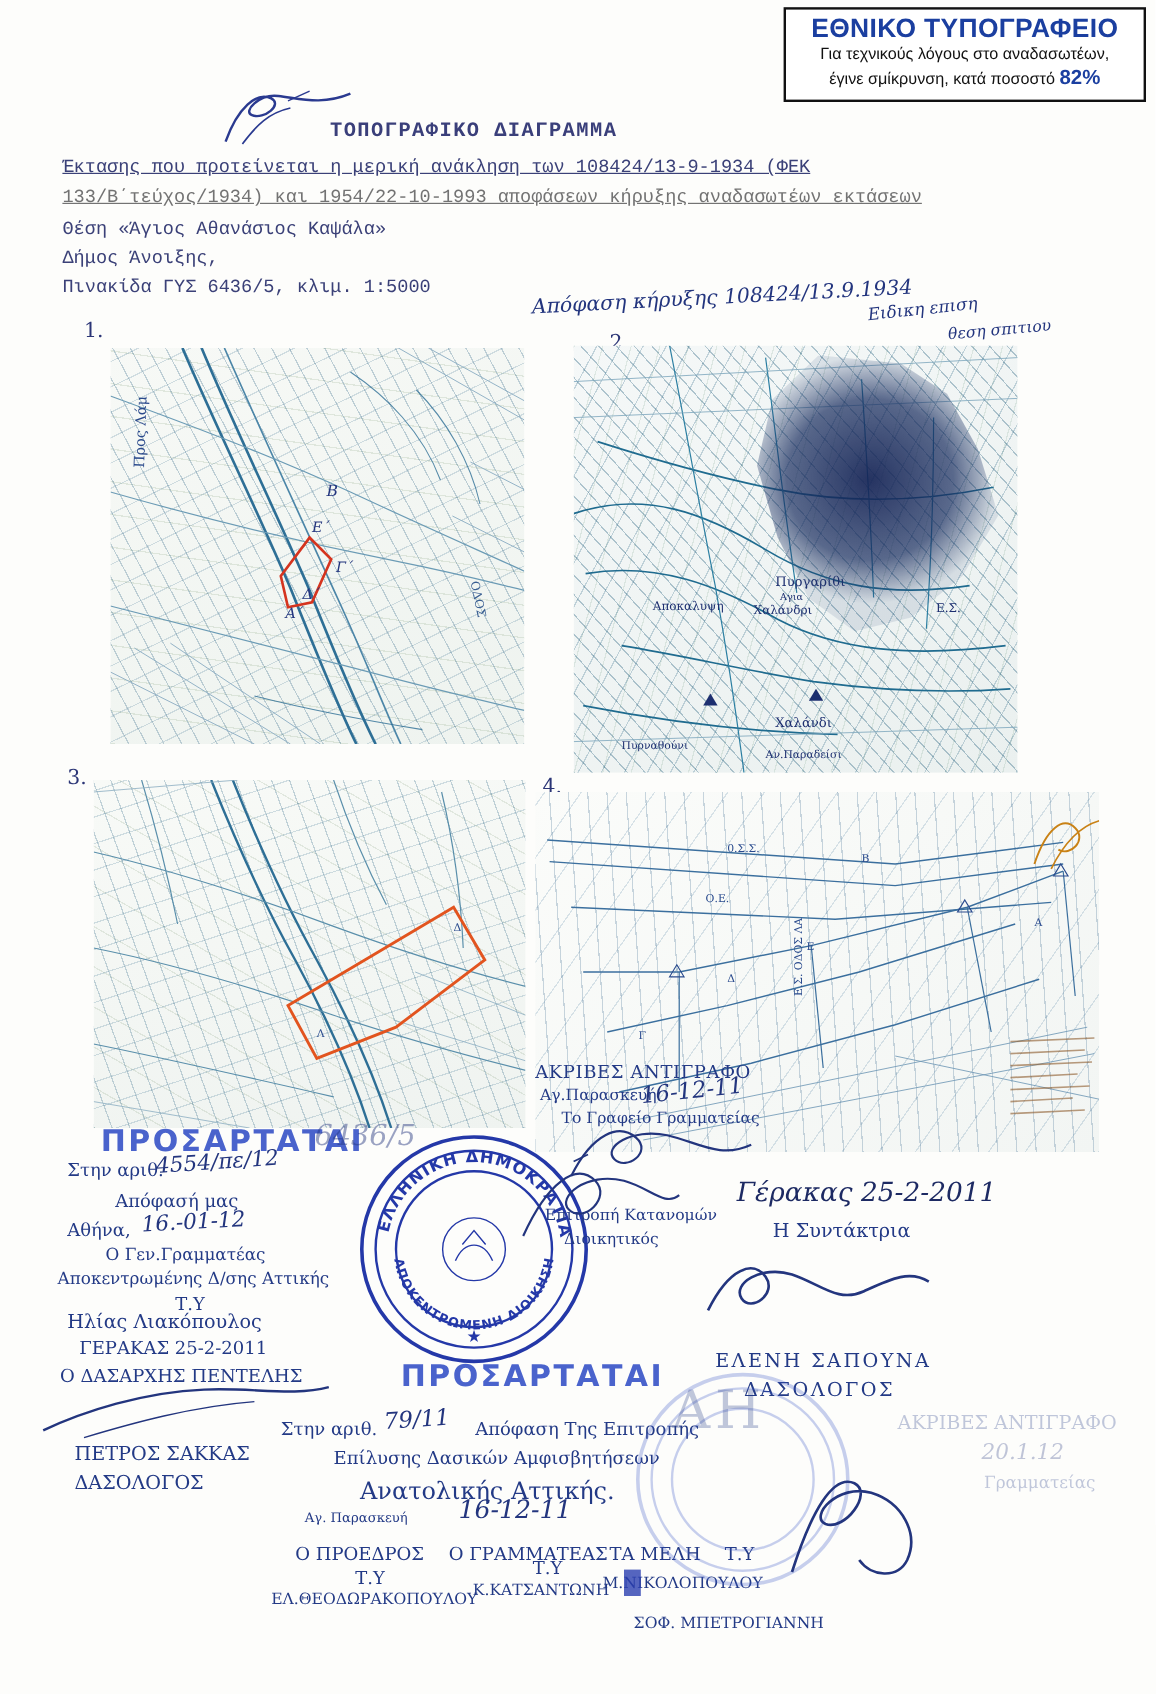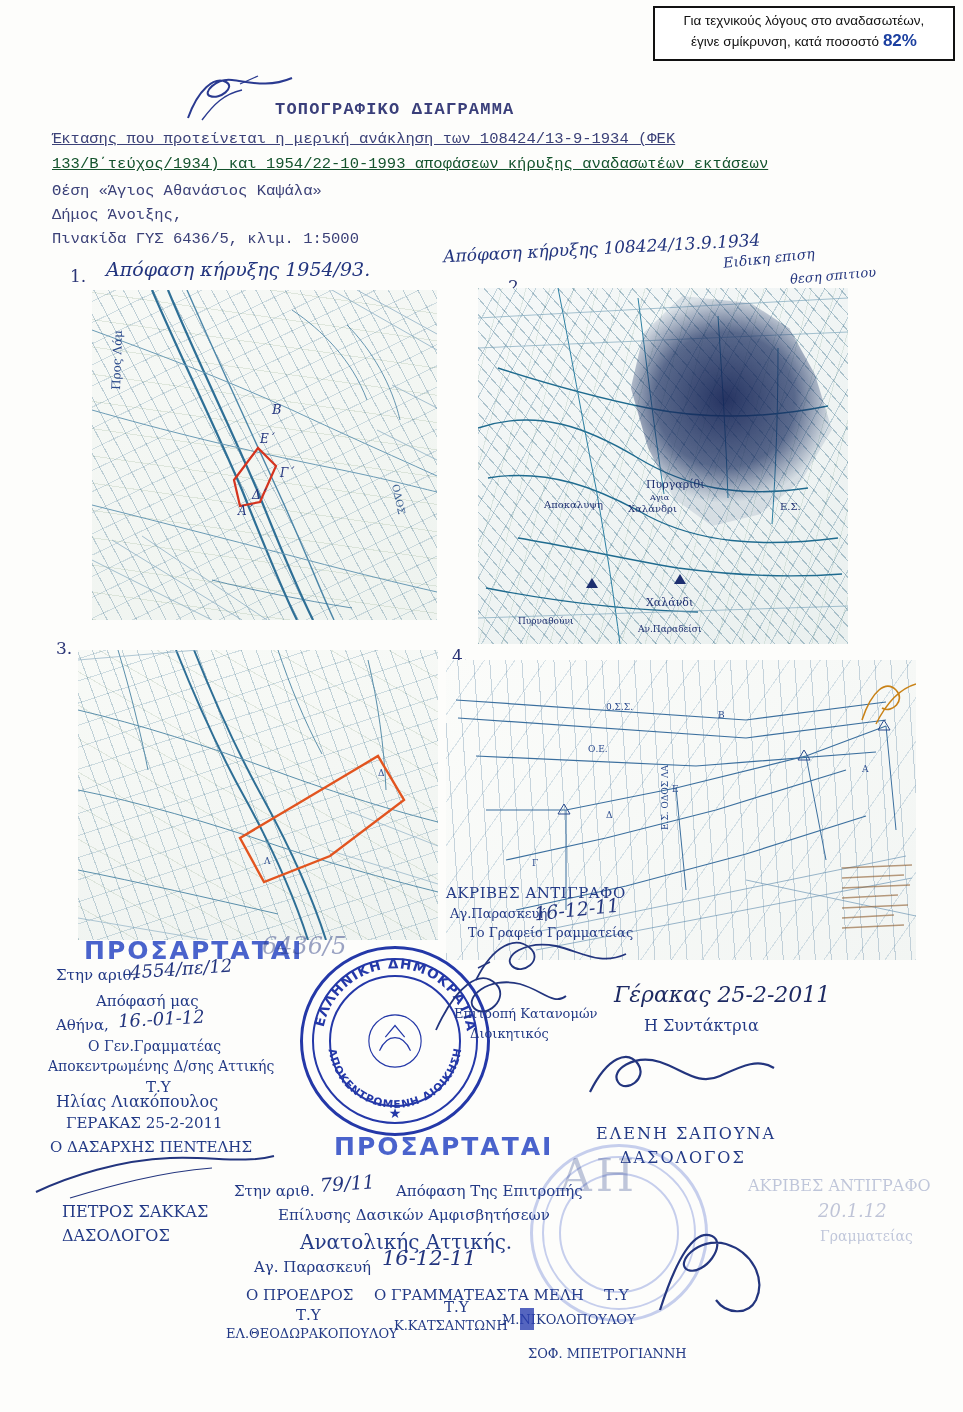--- a/index.html
+++ b/index.html
@@ -69,21 +69,21 @@
     width: 760px;
     text-decoration: underline;
     color: #3b4178;
   }
   #subtitle-2 {
     top: 155px;
     left: 52px;
     font-size: 15.5px;
     width: 760px;
     text-decoration: underline;
-    color: #14532d;
+    color: #737373;
   }
   #place-line {
     top: 182px;
     left: 52px;
     font-size: 15.5px;
     color: #3b4178;
   }
   #municipality-line {
     top: 206px;
     left: 52px;
@@ -229,41 +229,41 @@
     position: absolute;
     pointer-events: none;
   }
 </style>
 </head>
 <body>
 
 <div id="page">
 
   <div id="ethniko-box">
+    <div id="ethniko-title">ΕΘΝΙΚΟ ΤΥΠΟΓΡΑΦΕΙΟ</div>
     <div class="ethniko-line">Για τεχνικούς λόγους στο αναδασωτέων,</div>
     <div class="ethniko-line">
       <span>έγινε σμίκρυνση, κατά ποσοστό </span><span id="ethniko-pct">82%</span>
     </div>
   </div>
 
   <div class="doc-head" id="doc-title">ΤΟΠΟΓΡΑΦΙΚΟ ΔΙΑΓΡΑΜΜΑ</div>
   <div class="doc-head" id="subtitle-1">Έκτασης που προτείνεται η μερική ανάκληση των 108424/13-9-1934   (ΦΕΚ</div>
   <div class="doc-head" id="subtitle-2">133/Β΄τεύχος/1934) και 1954/22-10-1993 αποφάσεων κήρυξης αναδασωτέων εκτάσεων</div>
   <div class="doc-head" id="place-line">Θέση «Άγιος Αθανάσιος Καψάλα»</div>
   <div class="doc-head" id="municipality-line">Δήμος Άνοιξης,</div>
   <div class="doc-head" id="sheet-line">Πινακίδα ΓΥΣ 6436/5, κλιμ. 1:5000</div>
 
   <svg class="sig" style="left:180px; top:70px;" width="120" height="55" viewBox="0 0 120 55">
     <path d="M8,48 C18,20 34,6 46,12 C56,17 40,30 30,26 C22,23 36,8 52,10 C70,12 88,18 112,8" fill="none" stroke="#2a3a90" stroke-width="2"></path>
     <path d="M22,50 C34,34 44,24 62,20" fill="none" stroke="#2a3a90" stroke-width="1.4"></path>
     <path d="M60,14 L78,6" fill="none" stroke="#2a3a90" stroke-width="1.2"></path>
   </svg>
 
   <div class="panel-num" style="left:70px; top:266px;">1.</div>
-  <div class="hand" style="left:106px; top:258px; font-size:19px;">Απόφαση κήρυξης 1954/93.</div>
 
   <div class="panel-num" style="left:508px; top:276px;">2</div>
   <div class="hand" style="left:443px; top:238px; font-size:17px; transform:rotate(-3deg);">Απόφαση κήρυξης 108424/13.9.1934</div>
   <div class="hand" style="left:723px; top:250px; font-size:14px; transform:rotate(-6deg);">Ειδικη επιση</div>
   <div class="hand" style="left:790px; top:268px; font-size:13px; transform:rotate(-5deg);">θεση σπιτιου</div>
 
   <div class="panel" style="left:92px; top:290px; width:345px; height:330px;">
     <div class="maptex-a"></div>
     <svg width="345" height="330" viewBox="0 0 345 330" style="position:absolute; inset:0;">
       <path d="M60,0 C90,70 120,130 150,200 C170,250 190,300 205,330" fill="none" stroke="#2e6f96" stroke-width="2.2"></path>
@@ -489,21 +489,21 @@
   </svg>
   <div class="block-text" style="left:62px; top:1202px; font-size:16px;">ΠΕΤΡΟΣ ΣΑΚΚΑΣ</div>
   <div class="block-text" style="left:62px; top:1226px; font-size:16px;">ΔΑΣΟΛΟΓΟΣ</div>
 
   <div class="prosartatai" style="left:334px; top:1132px;">ΠΡΟΣΑΡΤΑΤΑΙ</div>
   <div class="block-text" style="left:234px; top:1182px; font-size:15px;">Στην αριθ.</div>
   <div class="hand" style="left:320px; top:1172px; font-size:19px; transform:rotate(-4deg);">79/11</div>
   <div class="block-text" style="left:396px; top:1182px; font-size:15px;">Απόφαση Της Επιτροπής</div>
   <div class="block-text" style="left:278px; top:1206px; font-size:15px;">Επίλυσης Δασικών Αμφισβητήσεων</div>
   <div class="block-text" style="left:300px; top:1230px; font-size:20px;">Ανατολικής Αττικής.</div>
-  <div class="block-text" style="left:254px; top:1258px; font-size:15px;">Αγ. Παρασκευή</div>
+  <div class="block-text" style="left:254px; top:1258px; font-size:11px;">Αγ. Παρασκευή</div>
   <div class="hand" style="left:382px; top:1246px; font-size:21px;">16-12-11</div>
 
   <div class="block-text" style="left:246px; top:1286px; font-size:15px;">Ο ΠΡΟΕΔΡΟΣ</div>
   <div class="block-text" style="left:374px; top:1286px; font-size:15px;">Ο ΓΡΑΜΜΑΤΕΑΣ</div>
   <div class="block-text" style="left:508px; top:1286px; font-size:15px;">ΤΑ ΜΕΛΗ</div>
 
   <div class="block-text" style="left:296px; top:1306px; font-size:15px;">Τ.Υ</div>
   <div class="block-text" style="left:444px; top:1298px; font-size:15px;">Τ.Υ</div>
   <div class="block-text" style="left:604px; top:1286px; font-size:15px;">Τ.Υ</div>
 

